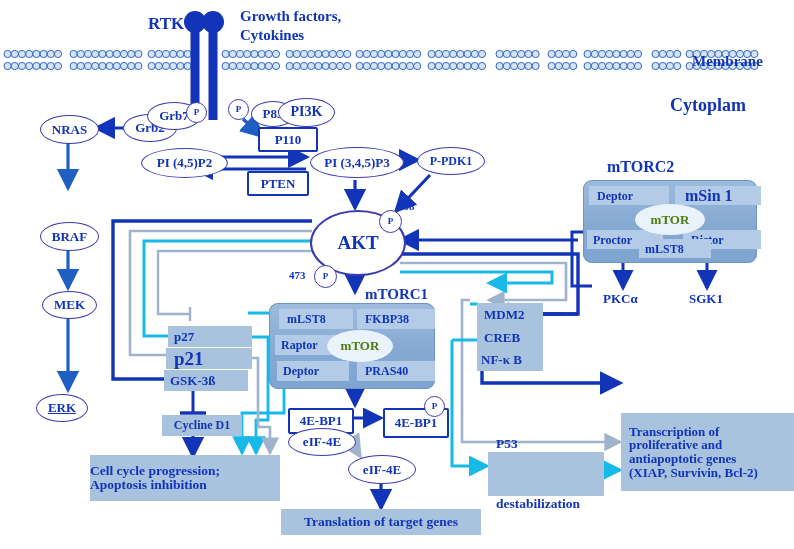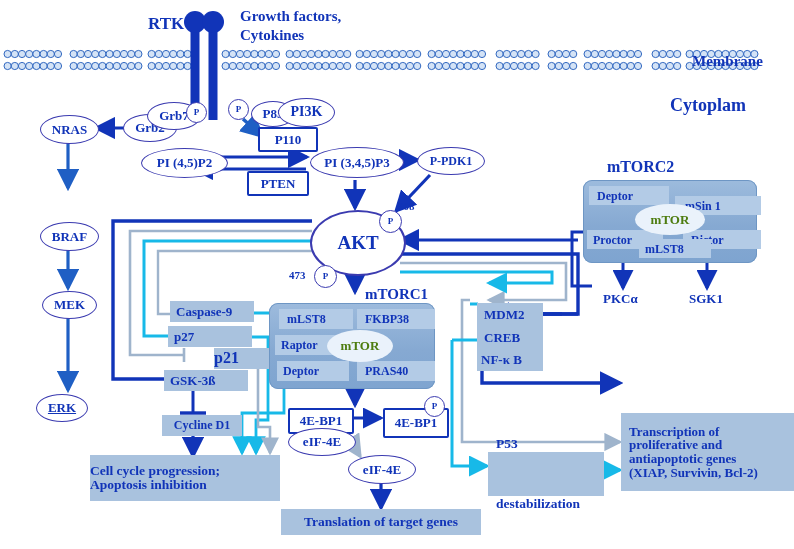--- a/index.html
+++ b/index.html
@@ -349,23 +349,22 @@
   <div class="node-el ellipse" style="left:40px;top:222px;width:57px;height:27px;font-size:13px;">BRAF</div>
   <div class="node-el ellipse" style="left:42px;top:291px;width:53px;height:26px;font-size:13px;">MEK</div>
   <div class="node-el ellipse" style="left:36px;top:394px;width:50px;height:26px;font-size:13px;text-decoration:underline;">ERK</div>
 
   <div class="node-el ellipse" style="left:310px;top:210px;width:92px;height:62px;font-size:19px;border-width:2.2px;">AKT</div>
   <div class="node-el pcircle" style="left:379px;top:210px;width:21px;height:21px;">P</div>
   <div class="txt" style="left:398px;top:200px;font-size:11px;">308</div>
   <div class="node-el pcircle" style="left:314px;top:265px;width:21px;height:21px;">P</div>
   <div class="txt" style="left:289px;top:269px;font-size:11px;">473</div>
 
-  <div class="node-el rectbox" style="left:170px;top:301px;width:78px;height:21px;font-size:13px;justify-content:flex-start;padding-left:6px;">Caspase-9</div>
   <div class="node-el rectbox" style="left:168px;top:326px;width:78px;height:21px;font-size:13px;justify-content:flex-start;padding-left:6px;">p27</div>
-  <div class="node-el rectbox" style="left:166px;top:348px;width:78px;height:21px;font-size:16px;justify-content:flex-start;padding-left:0;margin-left:48px;">p21</div>
+  <div class="node-el rectbox" style="left:166px;top:348px;width:78px;height:21px;font-size:19px;justify-content:flex-start;padding-left:8px;">p21</div>
   <div class="node-el rectbox" style="left:164px;top:370px;width:78px;height:21px;font-size:13px;justify-content:flex-start;padding-left:6px;">GSK-3ß</div>
 
   <div class="node-el rectbox" style="left:162px;top:415px;width:80px;height:21px;font-size:12px;">Cycline D1</div>
 
   <div class="node-el rectbox" style="left:90px;top:455px;width:190px;height:46px;flex-direction:column;align-items:flex-start;font-size:13.5px;">
     <span>Cell cycle progression;</span>
     <span>Apoptosis inhibition</span>
   </div>
 
   <div class="node-el rectbox" style="left:281px;top:509px;width:200px;height:26px;font-size:13.5px;">Translation of target genes</div>
@@ -399,21 +398,21 @@
     <div class="subunit" style="left:88px;top:6px;width:70px;height:20px;font-size:12px;padding-left:8px;">FKBP38</div>
     <div class="subunit" style="left:6px;top:32px;width:60px;height:20px;font-size:12px;padding-left:6px;">Raptor</div>
     <div class="subunit" style="left:8px;top:58px;width:66px;height:20px;font-size:12px;padding-left:6px;">Deptor</div>
     <div class="subunit" style="left:88px;top:58px;width:70px;height:20px;font-size:12px;padding-left:8px;">PRAS40</div>
     <div class="mtorov" style="left:58px;top:27px;width:66px;height:32px;font-size:13px;">mTOR</div>
   </div>
 
   <div class="txt" style="left:607px;top:158px;font-size:16px;">mTORC2</div>
   <div class="complex" style="position:absolute;left:583px;top:180px;width:174px;height:83px;">
     <div class="subunit" style="left:6px;top:6px;width:72px;height:19px;font-size:12px;padding-left:8px;">Deptor</div>
-    <div class="subunit" style="left:92px;top:16px;width:76px;height:19px;font-size:12px;padding-left:10px;">mSin 1</div>
+    <div class="subunit" style="left:92px;top:6px;width:76px;height:19px;font-size:16px;padding-left:10px;">mSin 1</div>
     <div class="subunit" style="left:4px;top:50px;width:70px;height:19px;font-size:12px;padding-left:6px;">Proctor</div>
     <div class="subunit" style="left:100px;top:50px;width:70px;height:19px;font-size:12px;padding-left:8px;">Rictor</div>
     <div class="subunit" style="left:56px;top:59px;width:66px;height:19px;font-size:12px;padding-left:6px;">mLST8</div>
     <div class="mtorov" style="left:52px;top:24px;width:70px;height:31px;font-size:13px;">mTOR</div>
   </div>
 
   <div class="txt" style="left:603px;top:291px;font-size:13px;">PKCα</div>
   <div class="txt" style="left:689px;top:291px;font-size:13px;">SGK1</div>
 
 </div>

